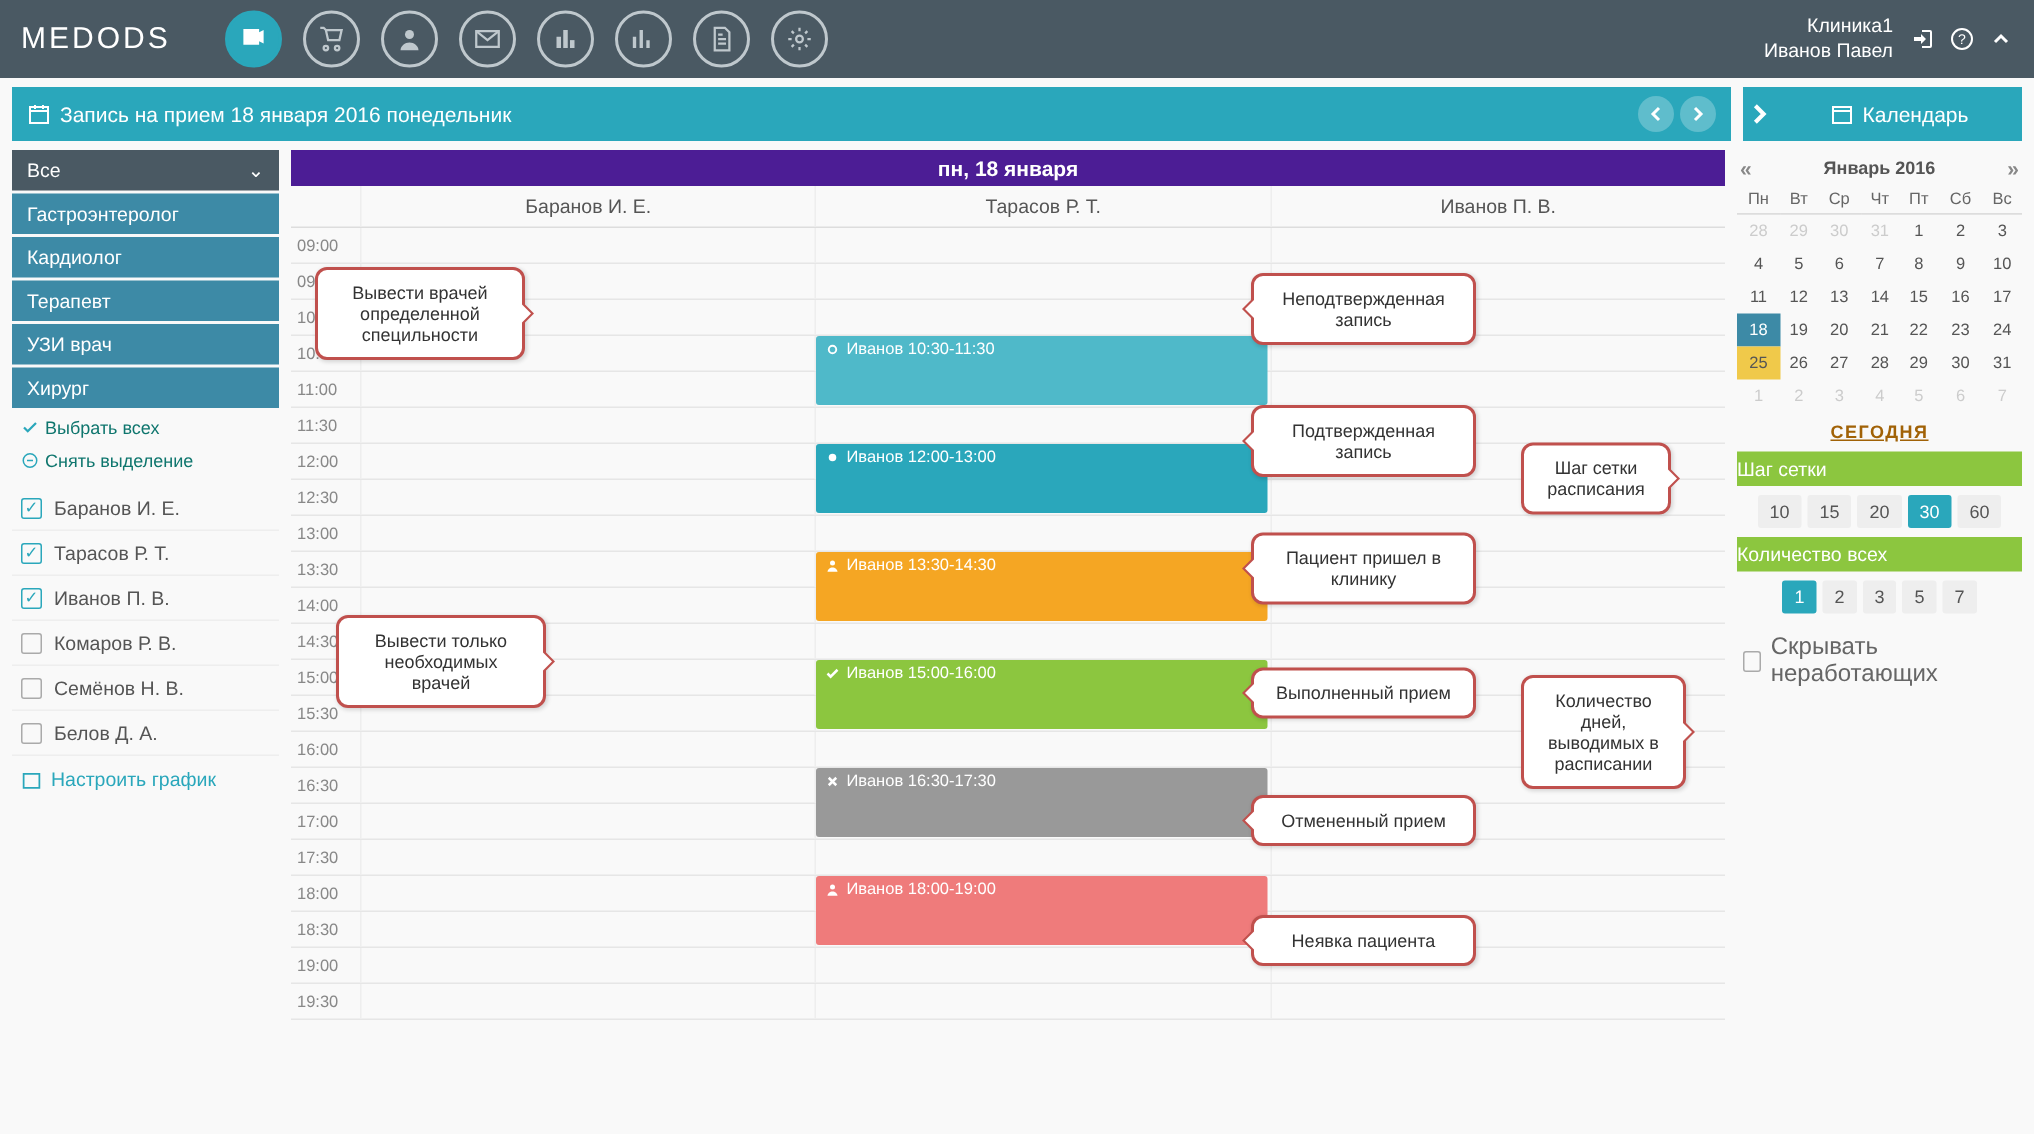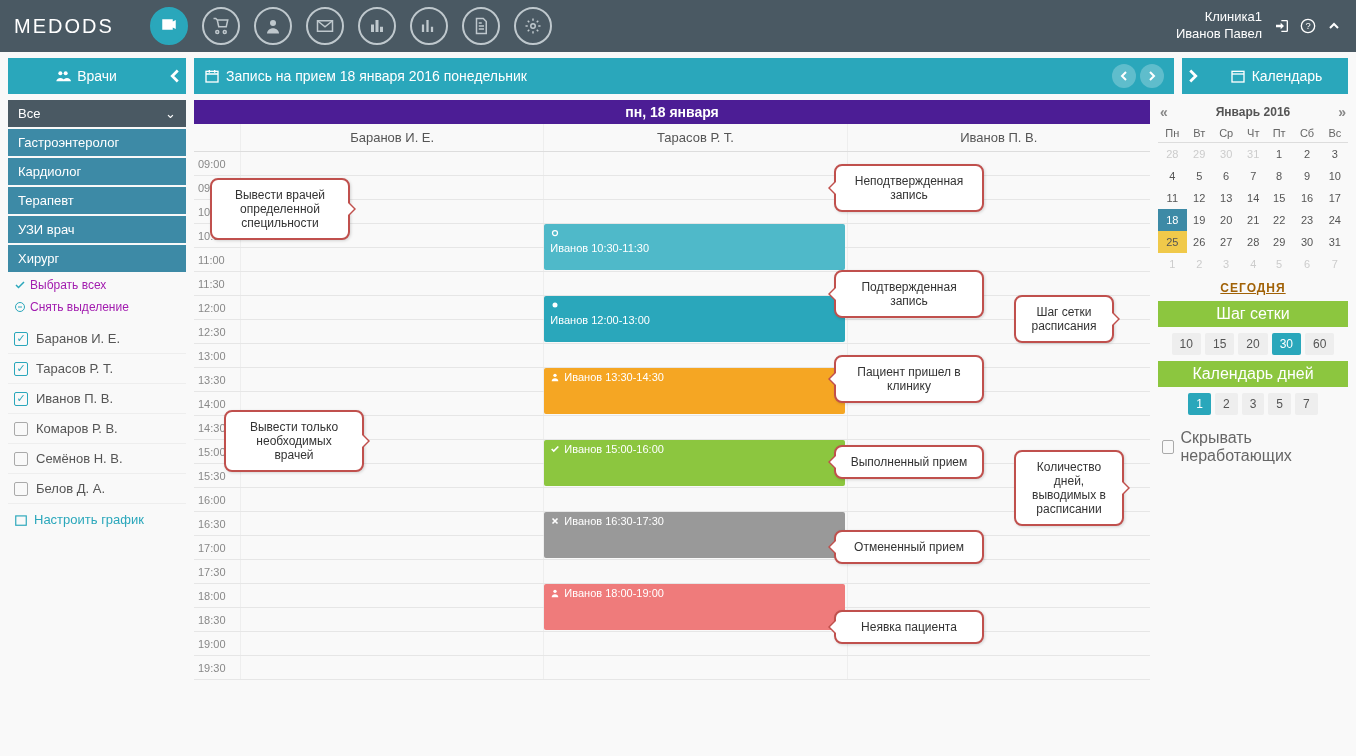--- a/index.html
+++ b/index.html
@@ -16,49 +16,49 @@
 
 .subhead { display: flex; gap: 8px; padding: 6px 8px 0 8px; }
 .panel-head { background: #2aa7bb; color: #fff; height: 36px; display: flex; align-items: center; padding: 0 10px; font-size: 14px; }
 .panel-head .title-icon { margin-right: 6px; }
 .panel-head svg { fill: #fff; width: 16px; height: 16px; }
 .sh-left { width: 178px; display:flex; }
 .sh-left .panel-head { flex:1; justify-content:center; }
 .sh-mid { flex: 1; display:flex; }
 .sh-mid .panel-head { flex:1; }
 .sh-mid .nav-arrows { display:flex; gap:4px; margin-left:auto; }
-.sh-right { width: 166px; display:flex; }
+.sh-right { width: 186px; display:flex; }
 .sh-right .panel-head { flex:1; justify-content:center; }
 .collapse-btn { width: 22px; background: #2aa7bb; display:flex; align-items:center; justify-content:center; cursor:pointer; }
 .circle-btn { width:24px; height:24px; border-radius:50%; background:rgba(255,255,255,.25); display:flex; align-items:center; justify-content:center; cursor:pointer; }
 
 .main { display: flex; gap: 8px; padding: 6px 8px 12px 8px; }
 .sidebar { width: 178px; }
 .spec-item { background: #3d8aa6; color: #fff; padding: 6px 10px; margin-bottom: 2px; font-size: 13px; cursor:pointer; position:relative; }
 .spec-item.all { background: #4a5963; display:flex; justify-content:space-between; align-items:center; }
-.spec-link { color: #a21caf; padding: 4px 6px; font-size: 12px; cursor:pointer; display:flex; align-items:center; gap:4px; }
+.spec-link { color: #0f766e; padding: 4px 6px; font-size: 12px; cursor:pointer; display:flex; align-items:center; gap:4px; }
 .spec-link svg { width:12px; height:12px; fill:#2aa7bb; }
 .doc-item { padding: 7px 6px; border-bottom: 1px solid #eee; display:flex; align-items:center; gap:8px; font-size: 13px; cursor:pointer; }
 .check { width:14px; height:14px; border:1px solid #aaa; border-radius:2px; display:flex; align-items:center; justify-content:center; }
 .check.on { color:#2aa7bb; border-color:#2aa7bb; }
 .check.on::after { content:"✓"; font-size:11px; }
 .doc-items { margin-top: 6px; }
 .settings-link { color:#2aa7bb; padding: 8px 6px; display:flex; align-items:center; gap:6px; cursor:pointer; font-size:13px; }
 
 .schedule { flex: 1; position: relative; }
 .day-header { background: #4c1d95; color: #fff; text-align: center; padding: 4px 0; font-size: 14px; font-weight: bold; }
 .doctor-row { display:flex; border-bottom: 1px solid #ddd; }
 .time-col { width: 46px; }
 .doc-col { flex:1; text-align:center; padding: 6px 0; font-size: 13px; border-left:1px solid #eee; }
 .grid-row { display:flex; height:24px; border-bottom:1px solid #e6e6e6; position:relative; }
 .grid-row .time-label { width:46px; font-size:11px; color:#888; padding-left:4px; display:flex; align-items:center; }
 .grid-row .cell { flex:1; border-left:1px solid #eee; position:relative; }
 .appt { position:absolute; left:0; right:2px; height:46px; color:#fff; font-size:11px; padding:3px 6px; border-radius:2px; display:flex; align-items:flex-start; gap:4px; z-index:2; }
 .appt svg { width:10px; height:10px; fill:#fff; flex-shrink:0; margin-top:1px; }
-.appt-teal { background:#2aa7bb;flex-direction:column; }
+.appt-teal { background:#2aa7bb; }
 .appt-teal.unconf { background:#4fb9c9; }
 .appt-orange { background:#f5a623; }
 .appt-green { background:#8cc63f; }
 .appt-gray { background:#999; }
 .appt-red { background:#ef7b7b; }
 
 .callout { position:absolute; background:#fff; border:2px solid #c0504d; border-radius:8px; padding:8px 12px; text-align:center; font-size:12px; color:#333; z-index:10; box-shadow:1px 1px 3px rgba(0,0,0,.15); }
 .callout::before { content:""; position:absolute; width:0; height:0; }
 .callout.left::before { right:100%; top:50%; margin-top:-8px; border:8px solid transparent; border-right-color:#c0504d; }
 .callout.leftpt::after { content:""; position:absolute; right:100%; top:50%; margin-top:-6px; border:6px solid transparent; border-right-color:#fff; }
@@ -69,21 +69,21 @@
 .cal-nav { display:flex; justify-content:space-between; align-items:center; padding:4px 2px; font-weight:bold; }
 .cal-nav .arr { cursor:pointer; font-size:14px; color:#888; }
 .cal-table { width:100%; border-collapse:collapse; text-align:center; font-size:11px; }
 .cal-table th { color:#666; font-weight:normal; padding:3px 0; border-bottom:1px solid #ddd; }
 .cal-table td { padding:5px 0; cursor:pointer; }
 .cal-table td.other { color:#ccc; }
 .cal-table td.sel { background:#3d8aa6; color:#fff; }
 .cal-table td.today { background:#f0c94a; }
 .today-link { text-align:center; padding:6px 0; }
 .today-link a { color:#a16207; font-weight:bold; text-decoration:underline; cursor:pointer; letter-spacing:1px; }
-.green-head { background:#8cc63f; color:#fff; text-align:center; padding:4px 0; font-size:16px; }
+.green-head { background:#8cc63f; color:#fff; padding:4px 0; font-size:13px; }
 .step-btns { display:flex; gap:4px; padding:6px 2px; justify-content:center; }
 .step-btn { background:#eee; padding:4px 8px; border-radius:2px; cursor:pointer; font-size:12px; }
 .step-btn.active { background:#2aa7bb; color:#fff; }
 .hide-row { display:flex; align-items:center; gap:6px; padding:8px 4px; font-size:16px; color:#666; }
 </style>
 </head>
 <body>
 
 <div class="topnav">
   <div class="logo">MEDODS</div>
@@ -149,35 +149,20 @@
           <text x="12" y="17" text-anchor="middle" font-size="14" fill="#fff">?</text>
         </svg>
       <svg viewBox="0 0 24 24">
           <path d="M6 15l6-6 6 6" fill="none" stroke="#fff" stroke-width="3"></path>
         </svg>
     </div>
   </div>
 </div>
 
 <div class="subhead">
-  <div class="sh-left">
-    <div class="panel-head">
-      <svg class="title-icon" viewBox="0 0 24 24">
-          <circle cx="8" cy="8" r="3"></circle>
-          <circle cx="16" cy="8" r="3"></circle>
-          <path d="M2 20c0-3 3-5 6-5s6 2 6 5m-2 0c0-3 3-5 6-5s6 2 6 5"></path>
-        </svg>
-      <span>Врачи</span>
-    </div>
-    <div class="collapse-btn">
-        <svg viewBox="0 0 24 24">
-          <path d="M15 6l-6 6 6 6" fill="none" stroke="#fff" stroke-width="3"></path>
-        </svg>
-      </div>
-  </div>
   <div class="sh-mid">
     <div class="panel-head">
       <svg class="title-icon" viewBox="0 0 24 24">
           <rect x="3" y="5" width="18" height="16" fill="none" stroke="#fff" stroke-width="2"></rect>
           <path d="M3 9h18M8 3v4M16 3v4" stroke="#fff" stroke-width="2"></path>
         </svg>
       <span>Запись на прием 18 января 2016 понедельник</span>
       <div class="nav-arrows">
         <div class="circle-btn">
             <svg viewBox="0 0 24 24" width="14" height="14">
@@ -451,21 +436,21 @@
         <div class="grid-row">
           <div class="time-label">19:30</div>
           <div class="cell"></div>
           <div class="cell"></div>
           <div class="cell"></div>
         </div>
       </div>
 
     <div class="callout right rightpt" style="top:78px; left:16px; width:140px;">Вывести врачей определенной специльности</div>
     <div class="callout right rightpt" style="top:310px; left:30px; width:140px;">Вывести только необходимых врачей</div>
-    <div class="callout left leftpt" style="top:64px; left:640px; width:150px;">Неподтвержденная запись</div>
+    <div class="callout left leftpt" style="top:82px; left:640px; width:150px;">Неподтвержденная запись</div>
     <div class="callout left leftpt" style="top:170px; left:640px; width:150px;">Подтвержденная запись</div>
     <div class="callout left leftpt" style="top:255px; left:640px; width:150px;">Пациент пришел в клинику</div>
     <div class="callout left leftpt" style="top:345px; left:640px; width:150px;">Выполненный прием</div>
     <div class="callout left leftpt" style="top:430px; left:640px; width:150px;">Отмененный прием</div>
     <div class="callout left leftpt" style="top:510px; left:640px; width:150px;">Неявка пациента</div>
     <div class="callout right rightpt" style="top:195px; left:820px; width:100px;">Шаг сетки расписания</div>
     <div class="callout right rightpt" style="top:350px; left:820px; width:110px;">Количество дней, выводимых в расписании</div>
   </div>
 
   <div class="rpanel">
@@ -545,21 +530,21 @@
     </table>
     <div class="today-link"><a>СЕГОДНЯ</a></div>
     <div class="green-head">Шаг сетки</div>
     <div class="step-btns" id="step-btns">
         <div class="step-btn">10</div>
         <div class="step-btn">15</div>
         <div class="step-btn">20</div>
         <div class="step-btn active">30</div>
         <div class="step-btn">60</div>
       </div>
-    <div class="green-head">Календарь дней</div>
+    <div class="green-head">Количество всех</div>
     <div class="step-btns" id="day-btns">
         <div class="step-btn active">1</div>
         <div class="step-btn">2</div>
         <div class="step-btn">3</div>
         <div class="step-btn">5</div>
         <div class="step-btn">7</div>
       </div>
     <div class="hide-row">
       <span class="check"></span>
       <span>Скрывать неработающих</span>

